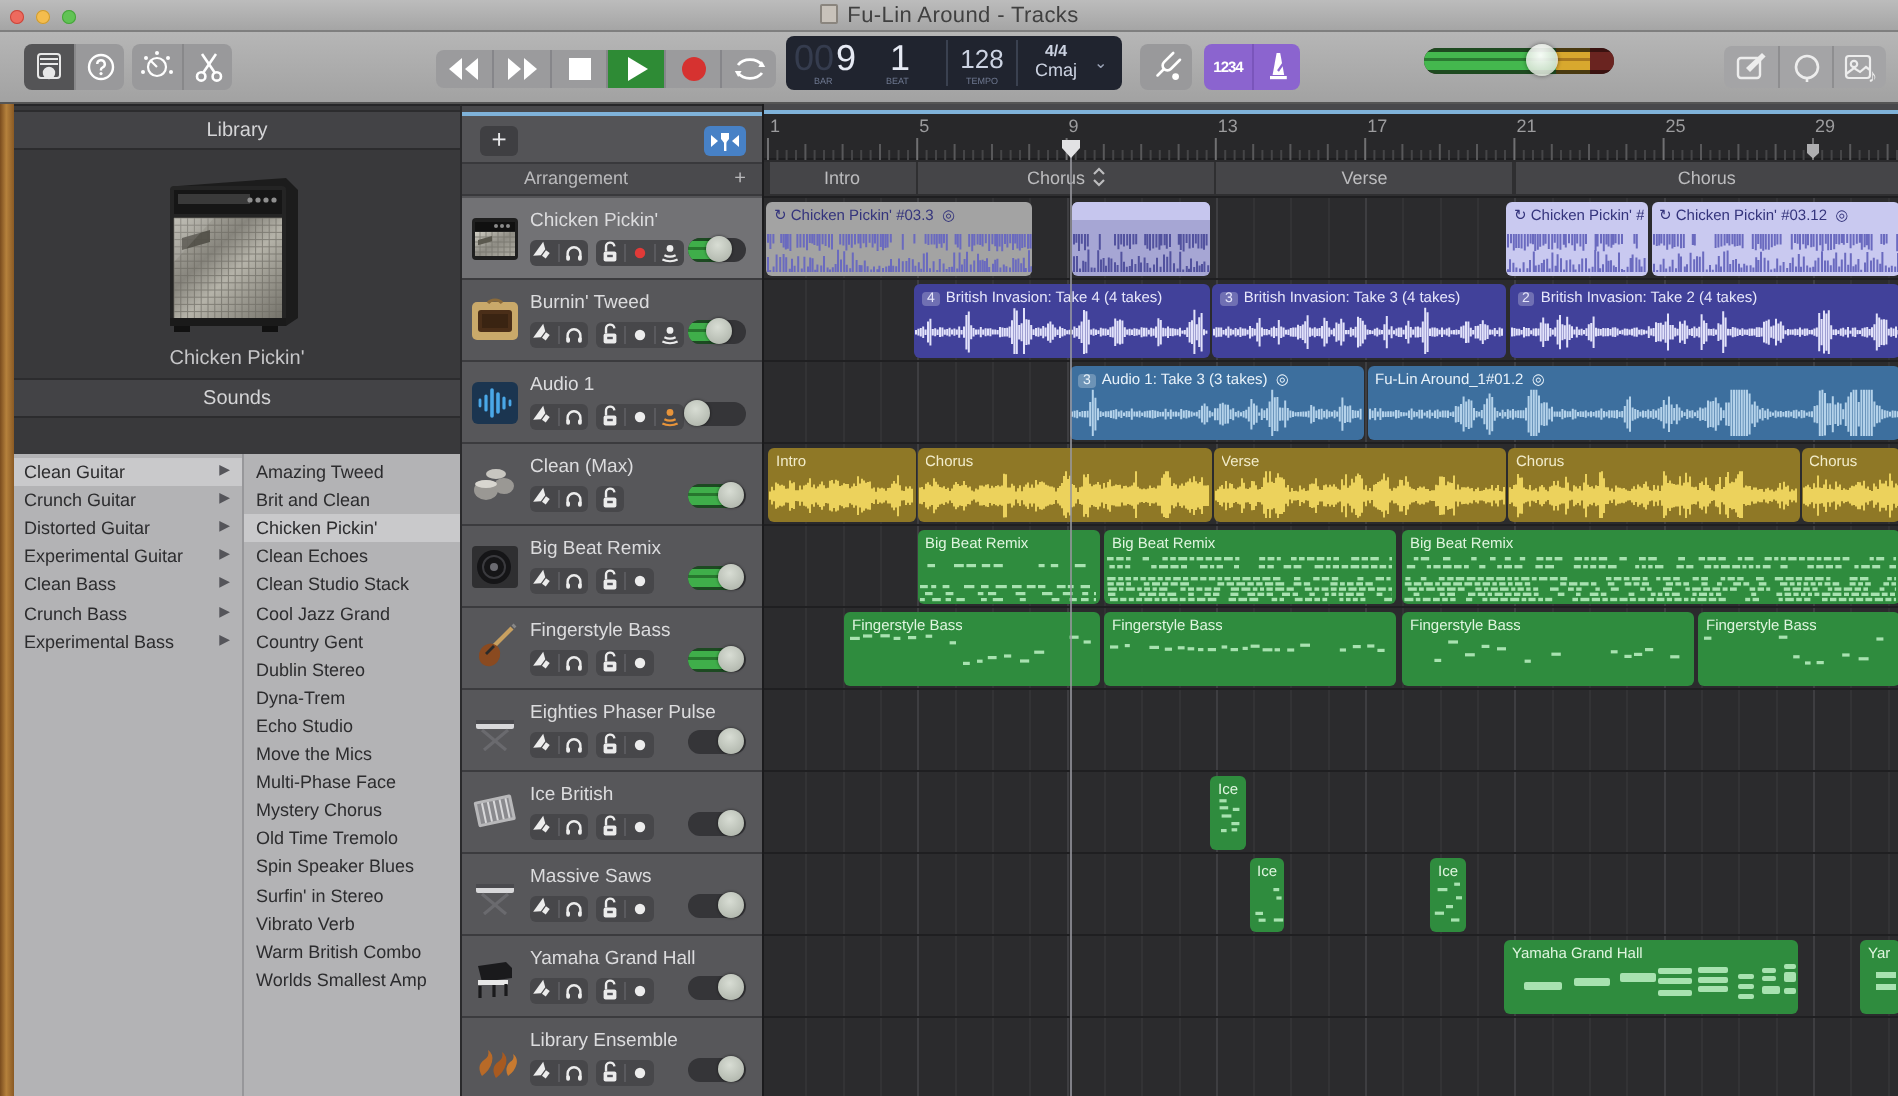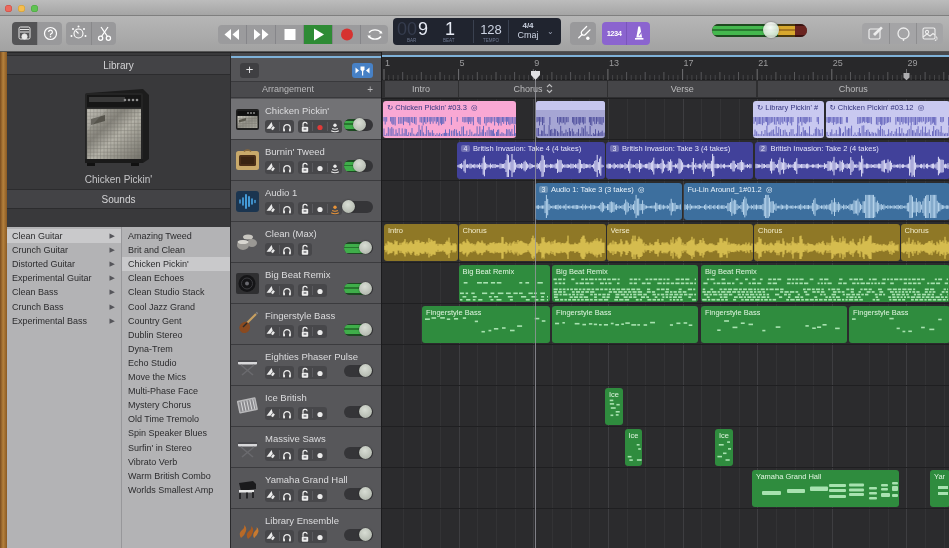--- a/index.html
+++ b/index.html
@@ -32,20 +32,21 @@
 .reg{position:absolute;border-radius:3px;overflow:hidden}
 .arr{position:absolute;top:29px;height:16px;background:#454548;color:#bcbcbe;
 font-size:9px;text-align:center;line-height:16px}
 .abadge{display:inline-block;background:rgba(255,255,255,.22);border-radius:2px;
 padding:0 2.5px;margin-right:3px;font-size:7px}
 </style></head><body>
 <div id="titlebar">
     <div class="tl" style="left:5px;background:#ed6a5e;box-shadow:inset 0 0 0 .5px #c8473c"></div>
     <div class="tl" style="left:18px;background:#f4bd4e;box-shadow:inset 0 0 0 .5px #cb9a33"></div>
     <div class="tl" style="left:31px;background:#61c354;box-shadow:inset 0 0 0 .5px #46a33b"></div>
+    <div id="wintitle"><span style="display:inline-block;width:9px;height:10px;background:#c8c2ba;border:1px solid #8a857e;border-radius:1px;vertical-align:-1px;margin-right:5px"></span>Fu-Lin Around - Tracks</div>
   </div>
 <div id="toolbar">
     <div class="tbtn dark" style="left:12px;width:25px;border-radius:4px 0 0 4px"><svg width="25" height="23">
         <g stroke="#e8e8e8" fill="none" stroke-width="1">
           <rect x="7" y="5" width="11" height="12" rx="1.5"></rect>
           <path d="M8 7.5h9M8 10h9"></path>
           <path d="M12.5 14.5 m-2.6 0 a2.6 2.6 0 1 0 5.2 0 a2.6 2.6 0 1 0 -5.2 0" fill="#e8e8e8"></path>
         </g>
       </svg></div>
     <div class="tbtn" style="left:37px;width:25px;border-radius:0 4px 4px 0;border-left:1px solid #88888a"><svg width="25" height="23">
@@ -875,37 +876,37 @@
     <div class="abs" style="left:0;top:86.5px;width:568px;height:1px;background:#1f1f21"></div>
     <div class="abs" style="left:0;top:127.5px;width:568px;height:1px;background:#1f1f21"></div>
     <div class="abs" style="left:0;top:168.5px;width:568px;height:1px;background:#1f1f21"></div>
     <div class="abs" style="left:0;top:209.5px;width:568px;height:1px;background:#1f1f21"></div>
     <div class="abs" style="left:0;top:250.5px;width:568px;height:1px;background:#1f1f21"></div>
     <div class="abs" style="left:0;top:291.5px;width:568px;height:1px;background:#1f1f21"></div>
     <div class="abs" style="left:0;top:332.5px;width:568px;height:1px;background:#1f1f21"></div>
     <div class="abs" style="left:0;top:373.5px;width:568px;height:1px;background:#1f1f21"></div>
     <div class="abs" style="left:0;top:414.5px;width:568px;height:1px;background:#1f1f21"></div>
     <div class="abs" style="left:0;top:455.5px;width:568px;height:1px;background:#1f1f21"></div>
-    <div class="reg" style="left:1.0px;top:49.0px;width:133px;height:36.5px;background:#f9a8d4">
+    <div class="reg" style="left:1.0px;top:49.0px;width:133px;height:36.5px;background:#a3a3a3">
       <div class="abs" style="left:0;top:9px;width:151px;height:27px"><svg width="151" height="27">
           <path d="M1.0 11.4V7.0 M2.2 14.5V7.0 M3.7 11.7V7.0 M7.6 11.5V7.0 M8.8 13.7V7.0 M9.9 14.8V7.0 M10.9 14.4V7.0 M12.2 15.5V7.0 M15.7 13.9V7.0 M17.2 13.7V7.0 M18.9 13.7V7.0 M20.5 15.1V7.0 M21.9 11.5V7.0 M23.1 11.7V7.0 M24.2 12.5V7.0 M25.7 12.9V7.0 M26.8 15.4V7.0 M28.3 12.1V7.0 M29.8 13.0V7.0 M31.5 13.7V7.0 M33.0 14.7V7.0 M37.1 12.3V7.0 M38.7 12.7V7.0 M40.2 15.3V7.0 M41.5 12.4V7.0 M42.9 13.9V7.0 M44.5 12.3V7.0 M46.2 11.7V7.0 M47.3 14.1V7.0 M48.8 11.6V7.0 M50.1 13.6V7.0 M51.8 11.4V7.0 M53.3 13.7V7.0 M54.5 11.8V7.0 M55.8 15.5V7.0 M57.4 13.5V7.0 M58.5 15.1V7.0 M59.7 14.0V7.0 M60.8 13.7V7.0 M62.4 11.3V7.0 M68.4 14.9V7.0 M74.2 11.7V7.0 M79.8 11.9V7.0 M81.2 12.5V7.0 M82.8 12.3V7.0 M84.2 12.2V7.0 M85.4 14.1V7.0 M86.7 11.9V7.0 M87.8 13.9V7.0 M89.0 11.6V7.0 M90.4 15.3V7.0 M94.8 12.3V7.0 M95.9 13.8V7.0 M97.2 14.8V7.0 M101.6 13.4V7.0 M103.1 15.6V7.0 M104.2 12.8V7.0 M105.8 12.2V7.0 M107.1 12.5V7.0 M108.3 13.3V7.0 M109.9 11.6V7.0 M111.6 15.5V7.0 M113.2 12.1V7.0 M114.6 13.1V7.0 M115.6 15.6V7.0 M116.8 13.3V7.0 M118.1 15.6V7.0 M119.5 12.0V7.0 M120.7 13.8V7.0 M122.1 11.6V7.0 M123.5 15.0V7.0 M124.6 11.7V7.0 M125.7 14.3V7.0 M126.9 15.2V7.0 M128.1 14.0V7.0 M129.4 13.6V7.0 M131.0 14.4V7.0 M132.2 14.2V7.0 M133.4 14.6V7.0 M134.4 15.7V7.0 M138.8 15.4V7.0 M140.4 12.9V7.0 M141.5 14.4V7.0 M142.9 14.2V7.0 M143.9 12.6V7.0 M145.4 11.9V7.0 M146.5 13.7V7.0 M147.7 14.4V7.0 M148.8 12.5V7.0 M1.0 18.5V26.0 M2.1 25.0V26.0 M3.8 23.3V26.0 M5.3 17.2V26.0 M7.1 18.5V26.0 M8.8 17.0V26.0 M10.1 18.6V26.0 M11.9 24.4V26.0 M13.0 19.4V26.0 M14.3 22.9V26.0 M16.1 18.1V26.0 M17.9 24.3V26.0 M19.2 18.4V26.0 M21.0 23.2V26.0 M22.1 18.7V26.0 M23.3 19.1V26.0 M24.6 24.9V26.0 M25.7 22.3V26.0 M27.6 22.7V26.0 M29.0 18.0V26.0 M30.8 23.7V26.0 M32.0 24.8V26.0 M33.4 23.6V26.0 M34.8 22.0V26.0 M36.0 14.9V26.0 M37.5 19.8V26.0 M39.1 15.6V26.0 M40.4 22.4V26.0 M42.1 24.1V26.0 M43.4 16.2V26.0 M45.3 20.0V26.0 M46.8 22.5V26.0 M47.8 22.6V26.0 M49.4 20.2V26.0 M50.8 23.1V26.0 M52.6 24.8V26.0 M54.0 23.2V26.0 M55.7 24.6V26.0 M56.7 22.9V26.0 M58.5 24.0V26.0 M60.1 23.2V26.0 M61.5 22.9V26.0 M62.5 19.5V26.0 M63.6 22.9V26.0 M65.1 23.1V26.0 M66.5 19.2V26.0 M68.4 20.6V26.0 M70.2 20.5V26.0 M71.6 19.0V26.0 M73.4 19.6V26.0 M74.7 22.9V26.0 M76.4 21.1V26.0 M77.6 24.4V26.0 M78.9 16.7V26.0 M80.5 16.3V26.0 M82.0 24.1V26.0 M83.8 20.6V26.0 M85.6 25.0V26.0 M86.9 19.5V26.0 M88.8 21.7V26.0 M90.3 24.5V26.0 M91.7 23.5V26.0 M93.0 23.4V26.0 M94.1 16.3V26.0 M95.6 24.3V26.0 M96.8 16.3V26.0 M98.0 22.3V26.0 M99.3 19.5V26.0 M100.5 15.9V26.0 M102.4 22.2V26.0 M104.1 20.2V26.0 M106.0 16.9V26.0 M107.1 20.1V26.0 M108.3 19.9V26.0 M109.4 20.5V26.0 M110.5 19.1V26.0 M111.6 23.5V26.0 M113.5 21.9V26.0 M114.6 19.9V26.0 M115.7 19.4V26.0 M117.2 23.7V26.0 M118.9 22.2V26.0 M120.2 23.1V26.0 M122.0 23.8V26.0 M123.6 19.0V26.0 M124.9 19.7V26.0 M126.2 19.2V26.0 M127.6 21.6V26.0 M128.9 18.9V26.0 M129.9 24.0V26.0 M131.5 15.1V26.0 M132.7 23.1V26.0 M134.0 18.7V26.0 M135.2 24.4V26.0 M136.3 19.7V26.0 M138.0 19.9V26.0 M139.4 16.8V26.0 M141.0 22.5V26.0 M142.5 21.0V26.0 M144.1 22.3V26.0 M145.4 16.8V26.0 M146.5 21.0V26.0 M147.6 23.1V26.0 M149.3 18.1V26.0" stroke="#6a6abf" stroke-width="1" fill="none"></path>
         </svg></div>
       <div class="regname" style="color:#34347c">↻ Chicken Pickin' #03.3&nbsp; ◎</div>
     </div>
     <div class="reg" style="left:153.5px;top:49.0px;width:69.5px;height:36.5px;background:#a6a6d4">
       <div class="abs" style="left:0;top:0;width:100%;height:9px;background:#c6c6ee"></div>
       <div class="abs" style="left:0;top:9px;width:70px;height:27px"><svg width="70" height="27">
           <path d="M1.0 12.2V7.0 M2.2 11.4V7.0 M3.5 15.5V7.0 M4.9 11.9V7.0 M6.5 15.1V7.0 M7.9 13.2V7.0 M13.9 14.9V7.0 M21.5 12.7V7.0 M23.2 14.6V7.0 M24.6 12.3V7.0 M26.0 13.3V7.0 M27.6 12.7V7.0 M29.0 14.5V7.0 M30.7 12.3V7.0 M32.1 12.1V7.0 M36.6 12.6V7.0 M37.7 14.4V7.0 M39.0 15.3V7.0 M40.6 14.2V7.0 M42.2 13.7V7.0 M43.7 14.9V7.0 M44.7 12.7V7.0 M46.3 12.6V7.0 M47.4 14.4V7.0 M49.0 13.5V7.0 M53.4 12.4V7.0 M54.4 15.0V7.0 M55.8 15.7V7.0 M57.3 11.5V7.0 M58.8 14.2V7.0 M60.5 13.9V7.0 M61.9 11.7V7.0 M63.2 14.2V7.0 M64.8 14.3V7.0 M66.0 14.9V7.0 M67.3 12.7V7.0 M1.0 18.1V26.0 M2.5 18.0V26.0 M4.0 24.2V26.0 M5.6 20.4V26.0 M6.8 20.9V26.0 M8.2 14.7V26.0 M9.8 23.8V26.0 M11.3 23.9V26.0 M13.1 15.1V26.0 M14.5 19.8V26.0 M15.8 19.0V26.0 M17.0 22.9V26.0 M18.4 18.7V26.0 M19.7 19.3V26.0 M21.5 21.1V26.0 M22.8 22.5V26.0 M24.7 15.9V26.0 M26.0 20.9V26.0 M27.4 23.4V26.0 M28.9 23.0V26.0 M30.0 19.6V26.0 M31.7 22.0V26.0 M33.4 18.0V26.0 M34.5 21.2V26.0 M36.3 18.7V26.0 M37.7 21.5V26.0 M39.1 23.9V26.0 M41.0 22.3V26.0 M42.5 18.9V26.0 M44.3 23.4V26.0 M46.0 17.2V26.0 M47.6 18.4V26.0 M49.2 15.6V26.0 M51.0 21.6V26.0 M52.8 24.2V26.0 M54.1 15.9V26.0 M55.6 24.8V26.0 M57.4 23.0V26.0 M58.5 24.4V26.0 M59.5 19.2V26.0 M61.1 23.5V26.0 M62.5 20.6V26.0 M63.8 22.8V26.0 M65.0 22.0V26.0 M66.2 20.7V26.0 M68.1 22.6V26.0" stroke="#52529e" stroke-width="1" fill="none"></path>
         </svg></div>
     </div>
     <div class="reg" style="left:371.0px;top:49.0px;width:71.0px;height:36.5px;background:#c9c9f0">
       <div class="abs" style="left:0;top:9px;width:71px;height:27px"><svg width="71" height="27">
           <path d="M1.0 13.8V7.0 M2.5 11.6V7.0 M3.9 15.2V7.0 M5.1 14.0V7.0 M6.4 14.0V7.0 M7.8 14.2V7.0 M9.4 15.2V7.0 M10.9 13.2V7.0 M12.3 11.7V7.0 M13.5 12.1V7.0 M14.6 15.5V7.0 M15.9 14.9V7.0 M17.1 13.4V7.0 M18.7 12.8V7.0 M19.8 11.9V7.0 M21.4 14.5V7.0 M23.1 14.8V7.0 M24.4 11.4V7.0 M25.8 14.2V7.0 M27.2 14.9V7.0 M28.9 12.4V7.0 M29.9 13.8V7.0 M31.5 11.6V7.0 M33.1 12.6V7.0 M34.4 15.4V7.0 M35.6 11.8V7.0 M37.2 13.3V7.0 M38.7 15.4V7.0 M40.0 12.0V7.0 M44.8 15.5V7.0 M45.8 13.3V7.0 M47.5 11.8V7.0 M48.9 15.6V7.0 M50.2 12.2V7.0 M51.3 13.3V7.0 M52.7 13.9V7.0 M53.7 12.4V7.0 M54.8 11.6V7.0 M56.4 12.3V7.0 M58.0 12.0V7.0 M64.2 11.9V7.0 M65.4 14.2V7.0 M1.0 24.6V26.0 M2.0 19.6V26.0 M3.7 21.4V26.0 M5.2 23.8V26.0 M7.0 24.2V26.0 M8.8 21.1V26.0 M10.7 24.1V26.0 M12.0 20.0V26.0 M13.9 15.7V26.0 M14.9 22.7V26.0 M16.4 22.4V26.0 M17.9 21.5V26.0 M19.0 19.9V26.0 M20.6 19.4V26.0 M21.8 24.2V26.0 M23.2 16.2V26.0 M24.8 22.9V26.0 M25.8 17.1V26.0 M27.5 19.1V26.0 M29.0 24.7V26.0 M30.3 20.1V26.0 M32.1 19.7V26.0 M33.7 22.2V26.0 M34.8 24.8V26.0 M36.6 22.1V26.0 M38.1 19.2V26.0 M40.0 19.1V26.0 M41.6 24.3V26.0 M43.3 23.4V26.0 M44.6 15.0V26.0 M46.1 15.7V26.0 M47.1 24.1V26.0 M48.5 22.1V26.0 M50.2 17.2V26.0 M51.3 20.4V26.0 M52.5 20.1V26.0 M53.9 22.7V26.0 M55.0 23.5V26.0 M56.5 16.3V26.0 M58.0 24.5V26.0 M59.1 25.0V26.0 M60.8 23.4V26.0 M62.3 19.0V26.0 M63.3 17.3V26.0 M65.2 18.8V26.0 M66.7 19.8V26.0 M67.8 23.2V26.0 M69.3 19.0V26.0" stroke="#6a6abf" stroke-width="1" fill="none"></path>
         </svg></div>
-      <div class="regname" style="color:#34347c">↻ Library Pickin' #</div>
+      <div class="regname" style="color:#34347c">↻ Chicken Pickin' #</div>
     </div>
     <div class="reg" style="left:443.5px;top:49.0px;width:124.5px;height:36.5px;background:#c9c9f0">
       <div class="abs" style="left:0;top:9px;width:124px;height:27px"><svg width="124" height="27">
           <path d="M1.0 12.4V7.0 M2.4 13.0V7.0 M3.6 12.8V7.0 M4.7 11.8V7.0 M6.1 12.8V7.0 M7.6 14.9V7.0 M8.8 12.2V7.0 M10.2 14.2V7.0 M11.3 13.5V7.0 M12.9 13.3V7.0 M14.5 14.1V7.0 M15.9 14.0V7.0 M20.4 12.5V7.0 M21.4 12.7V7.0 M31.8 14.0V7.0 M33.2 13.7V7.0 M34.7 13.3V7.0 M36.3 12.7V7.0 M37.6 11.6V7.0 M38.7 12.8V7.0 M40.2 12.1V7.0 M41.4 13.2V7.0 M42.7 13.0V7.0 M43.9 12.8V7.0 M45.3 14.1V7.0 M50.4 14.5V7.0 M51.9 15.1V7.0 M53.1 12.0V7.0 M54.4 14.4V7.0 M55.6 15.4V7.0 M56.9 14.8V7.0 M58.4 14.9V7.0 M59.9 13.6V7.0 M61.4 12.9V7.0 M62.7 12.3V7.0 M64.3 12.3V7.0 M69.9 14.7V7.0 M71.5 11.5V7.0 M72.8 11.9V7.0 M74.0 14.9V7.0 M75.6 12.1V7.0 M76.9 14.3V7.0 M78.0 12.6V7.0 M79.6 13.6V7.0 M80.8 13.4V7.0 M82.4 15.4V7.0 M84.1 12.6V7.0 M85.3 15.5V7.0 M86.9 11.9V7.0 M88.1 15.1V7.0 M89.5 15.0V7.0 M91.1 14.6V7.0 M92.2 12.0V7.0 M93.6 12.3V7.0 M94.9 11.5V7.0 M95.9 12.4V7.0 M97.6 11.5V7.0 M99.3 14.1V7.0 M100.8 12.6V7.0 M102.4 11.9V7.0 M103.9 11.4V7.0 M104.9 14.9V7.0 M106.3 13.6V7.0 M107.4 12.6V7.0 M108.4 14.8V7.0 M109.8 15.3V7.0 M114.7 12.0V7.0 M116.0 12.4V7.0 M117.3 11.7V7.0 M122.6 15.6V7.0 M1.0 21.9V26.0 M2.6 25.0V26.0 M4.3 22.2V26.0 M5.8 19.4V26.0 M7.1 24.2V26.0 M8.9 23.3V26.0 M10.3 19.9V26.0 M12.0 24.1V26.0 M13.4 16.8V26.0 M14.5 18.3V26.0 M16.4 23.3V26.0 M17.5 22.1V26.0 M19.3 16.4V26.0 M21.1 19.6V26.0 M22.5 18.1V26.0 M23.9 18.4V26.0 M25.6 15.7V26.0 M27.4 24.8V26.0 M29.0 22.5V26.0 M30.4 24.9V26.0 M32.1 22.2V26.0 M33.4 18.0V26.0 M34.5 23.2V26.0 M36.1 15.7V26.0 M37.8 15.3V26.0 M39.1 22.0V26.0 M40.6 20.0V26.0 M42.0 19.5V26.0 M43.5 21.9V26.0 M44.7 23.8V26.0 M46.1 21.9V26.0 M47.4 22.8V26.0 M49.3 22.6V26.0 M50.7 23.7V26.0 M52.1 18.6V26.0 M53.2 20.0V26.0 M54.5 15.9V26.0 M56.3 18.9V26.0 M58.1 20.3V26.0 M59.6 24.7V26.0 M61.3 24.3V26.0 M62.6 19.2V26.0 M64.2 22.8V26.0 M65.8 21.0V26.0 M67.6 24.0V26.0 M69.1 21.5V26.0 M70.4 18.7V26.0 M72.0 23.3V26.0 M73.4 17.0V26.0 M74.5 23.4V26.0 M75.9 18.3V26.0 M77.6 22.8V26.0 M79.1 23.8V26.0 M80.6 23.4V26.0 M81.7 20.2V26.0 M83.2 18.9V26.0 M85.0 15.6V26.0 M86.5 20.2V26.0 M87.9 20.3V26.0 M89.4 22.6V26.0 M90.9 19.2V26.0 M92.1 16.2V26.0 M93.6 23.2V26.0 M94.9 19.8V26.0 M96.6 16.4V26.0 M98.1 22.4V26.0 M99.4 16.6V26.0 M100.7 23.1V26.0 M101.9 22.3V26.0 M103.2 19.5V26.0 M104.6 24.9V26.0 M106.5 21.2V26.0 M107.7 16.0V26.0 M109.5 20.2V26.0 M110.9 18.9V26.0 M112.7 19.7V26.0 M114.1 21.9V26.0 M115.2 16.0V26.0 M116.9 22.7V26.0 M118.5 23.7V26.0 M119.9 22.9V26.0 M121.6 23.2V26.0 M123.0 16.5V26.0" stroke="#6a6abf" stroke-width="1" fill="none"></path>
         </svg></div>
       <div class="regname" style="color:#34347c">↻ Chicken Pickin' #03.12&nbsp; ◎</div>
     </div>
     <div class="reg" style="left:75.0px;top:90.0px;width:147.5px;height:36.5px;background:#41419a">
       <div class="abs" style="left:0;top:9px;width:148px;height:26px"><svg width="148" height="26">
           <path d="M1.0 14.0V16.2 M2.2 13.4V16.8 M3.4 13.0V17.2 M4.6 12.2V18.0 M5.8 13.7V16.5 M7.0 9.8V20.3 M8.2 8.4V21.8 M9.4 13.5V16.7 M10.6 13.1V17.1 M11.8 13.7V16.5 M13.0 12.6V17.5 M14.2 12.8V17.3 M15.4 13.8V16.4 M16.6 13.5V16.7 M17.8 12.9V17.3 M19.0 13.8V16.3 M20.2 13.3V16.9 M21.4 13.7V16.4 M22.6 12.3V17.9 M23.8 14.0V16.2 M25.0 12.3V17.9 M26.2 6.5V23.7 M27.4 4.8V25.3 M28.6 11.6V18.6 M29.8 13.0V17.2 M31.0 13.7V16.4 M32.2 13.8V16.3 M33.4 12.5V17.6 M34.6 13.8V16.4 M35.8 13.1V17.1 M37.0 13.3V16.8 M38.2 13.1V17.1 M39.4 13.8V16.3 M40.6 13.8V16.3 M41.8 14.0V16.2 M43.0 12.5V17.6 M44.2 12.7V17.4 M45.4 13.0V17.2 M46.6 12.9V17.2 M47.8 12.2V17.9 M49.0 9.1V21.0 M50.2 3.1V27.0 M51.4 4.2V26.0 M52.6 11.5V18.7 M53.8 10.6V19.6 M55.0 3.0V27.2 M56.2 8.6V21.5 M57.4 8.9V21.2 M58.6 11.5V18.7 M59.8 13.6V16.5 M61.0 13.0V17.1 M62.2 12.8V17.4 M63.4 13.3V16.9 M64.6 12.0V18.1 M65.8 12.8V17.3 M67.0 10.8V19.4 M68.2 9.7V20.4 M69.4 11.2V18.9 M70.6 12.7V17.4 M71.8 13.7V16.5 M73.0 12.2V18.0 M74.2 13.0V17.2 M75.4 13.5V16.7 M76.6 14.1V16.1 M77.8 13.9V16.3 M79.0 13.9V16.2 M80.2 12.2V17.9 M81.4 13.0V17.2 M82.6 11.7V18.5 M83.8 9.7V20.5 M85.0 4.0V26.1 M86.2 4.6V25.6 M87.4 8.9V21.2 M88.6 13.7V16.4 M89.8 13.3V16.9 M91.0 13.7V16.5 M92.2 14.1V16.0 M93.4 12.9V17.3 M94.6 13.3V16.8 M95.8 13.3V16.9 M97.0 13.7V16.5 M98.2 12.6V17.5 M99.4 12.3V17.8 M100.6 8.2V22.0 M101.8 9.4V20.8 M103.0 8.8V21.3 M104.2 9.2V20.9 M105.4 12.6V17.5 M106.6 13.8V16.4 M107.8 13.4V16.7 M109.0 13.7V16.5 M110.2 13.1V17.0 M111.4 13.4V16.8 M112.6 13.8V16.4 M113.8 12.6V17.6 M115.0 12.9V17.2 M116.2 12.9V17.2 M117.4 13.9V16.2 M118.6 12.9V17.2 M119.8 13.3V16.9 M121.0 12.3V17.9 M122.2 8.1V22.1 M123.4 9.0V21.2 M124.6 12.9V17.3 M125.8 13.1V17.1 M127.0 12.2V18.0 M128.2 13.1V17.0 M129.4 13.1V17.1 M130.6 13.4V16.7 M131.8 13.6V16.6 M133.0 12.9V17.3 M134.2 14.3V15.9 M135.4 14.0V16.2 M136.6 12.7V17.5 M137.8 10.0V20.2 M139.0 9.1V21.0 M140.2 3.9V26.2 M141.4 11.1V19.1 M142.6 7.6V22.5 M143.8 5.5V24.7 M145.0 13.6V16.6 M146.2 14.3V15.9" stroke="#e2e2fa" stroke-width="1" fill="none"></path>

